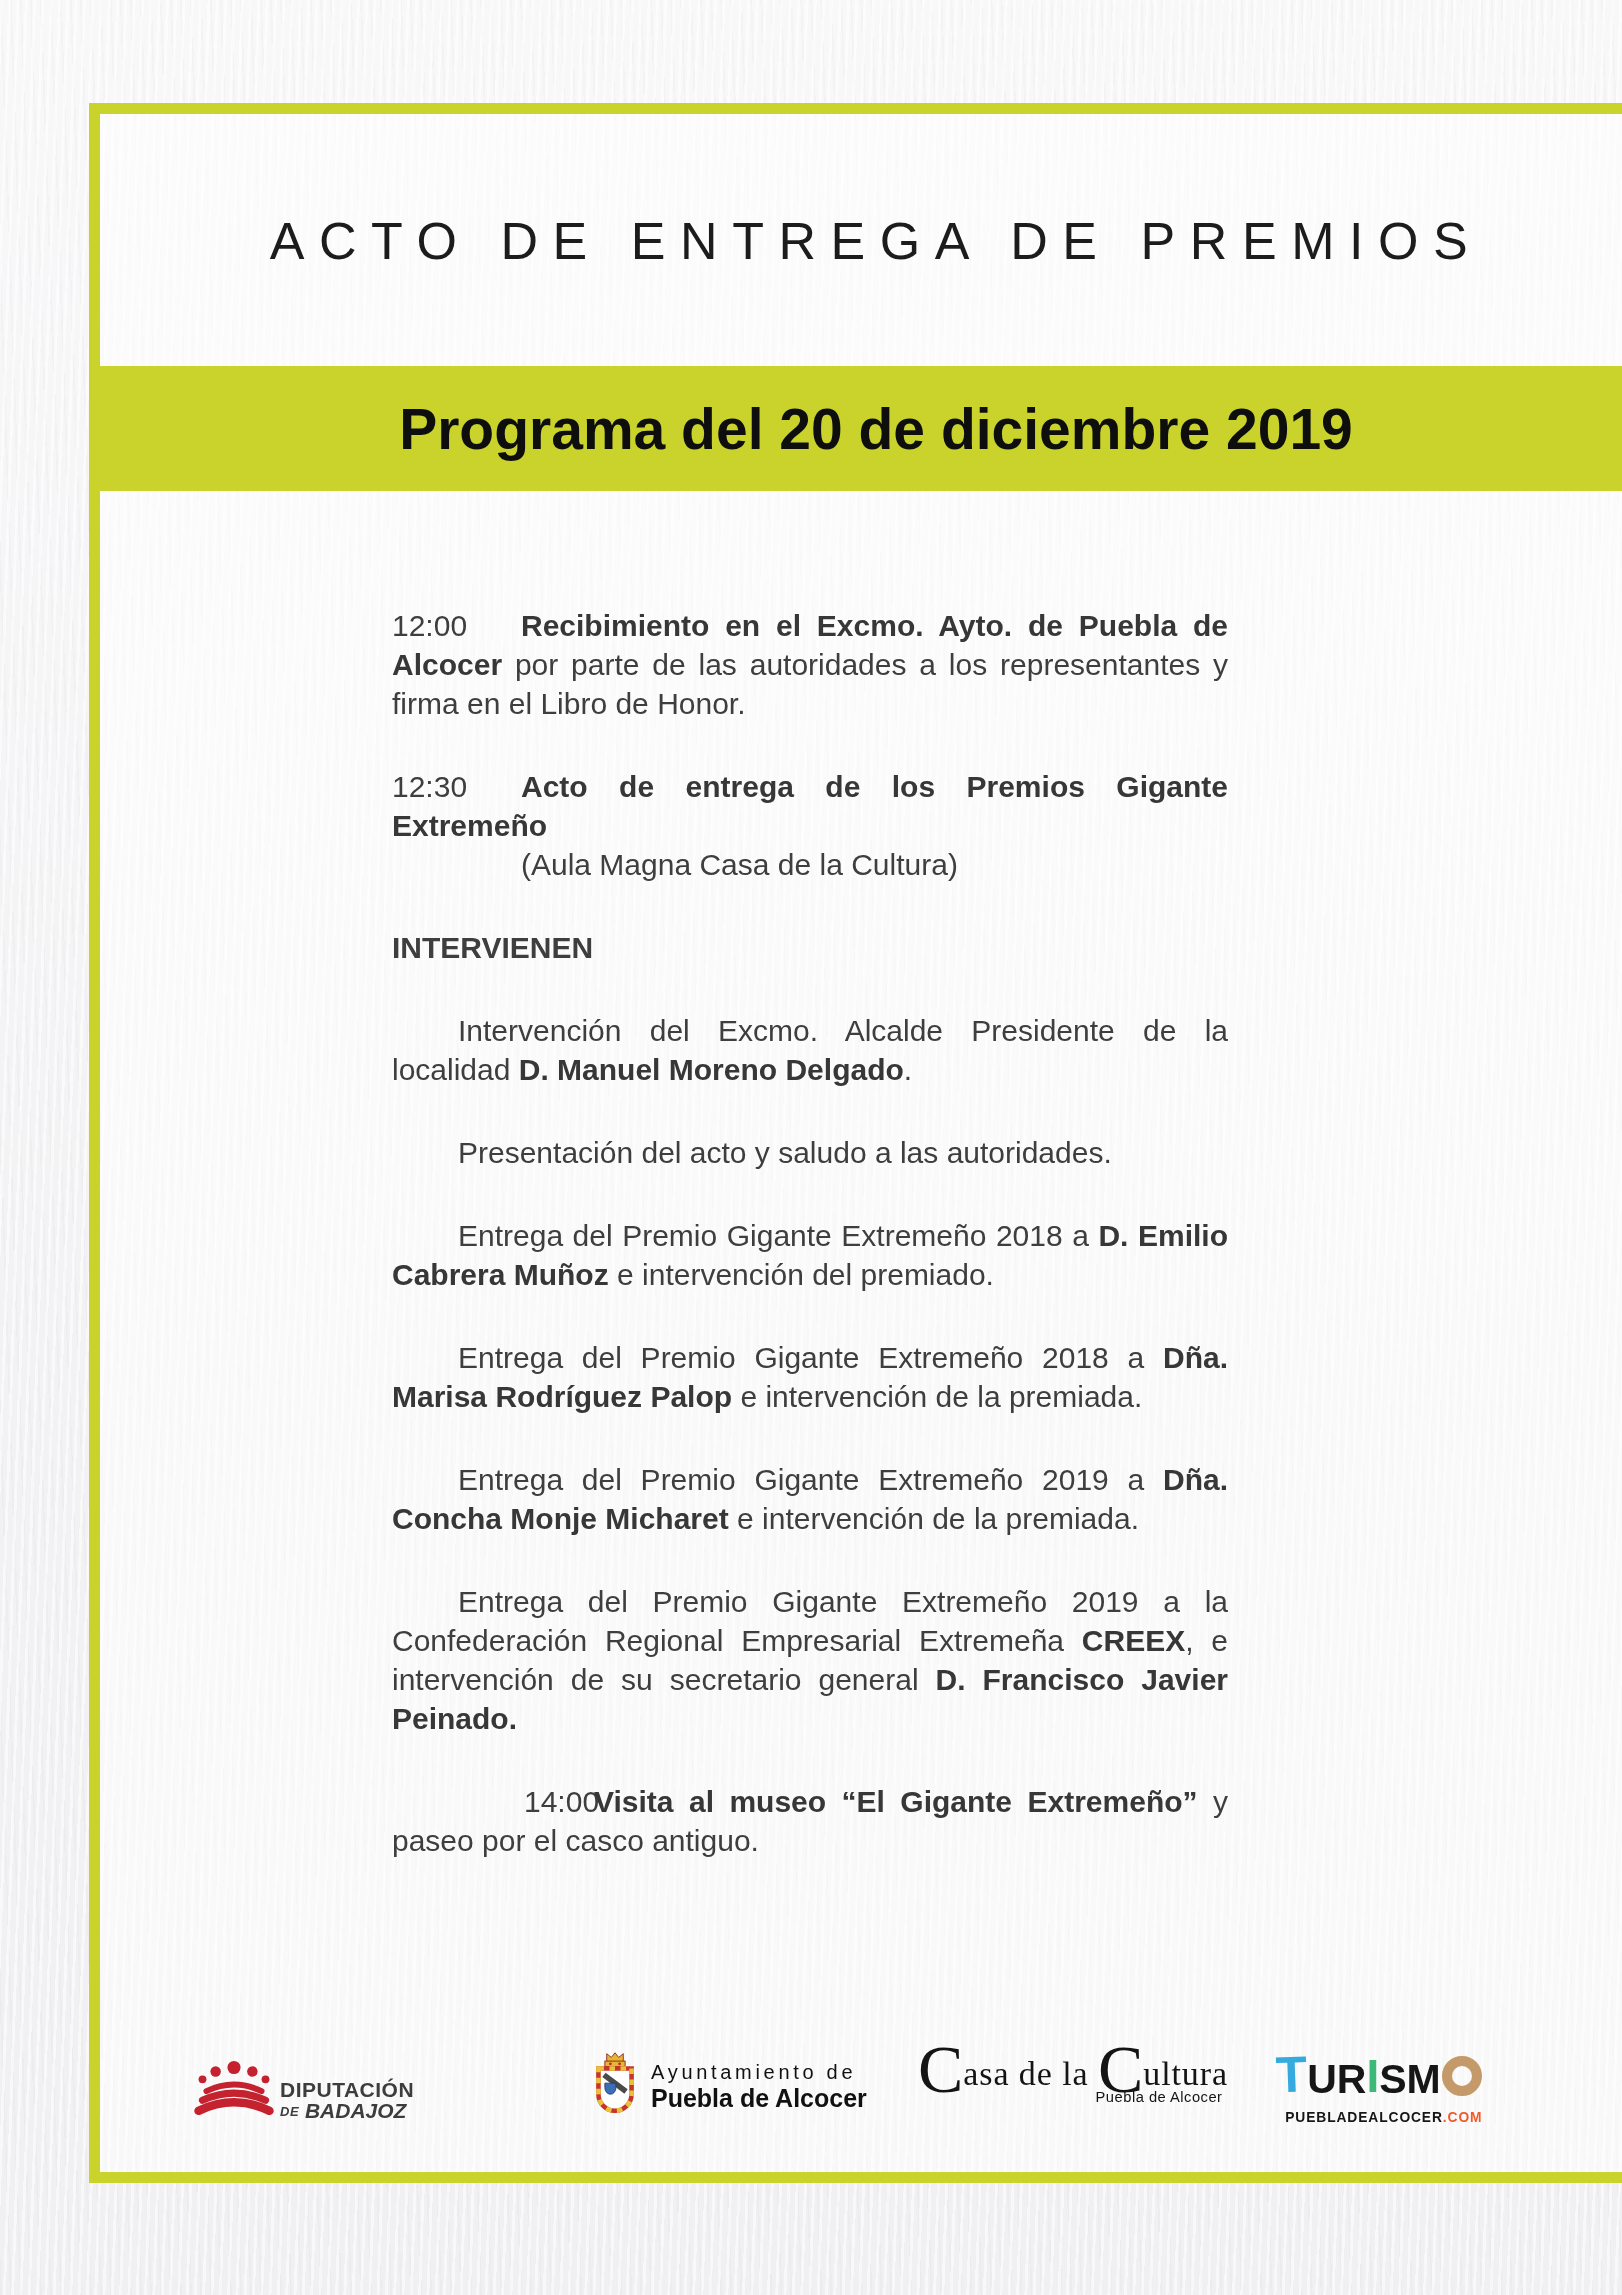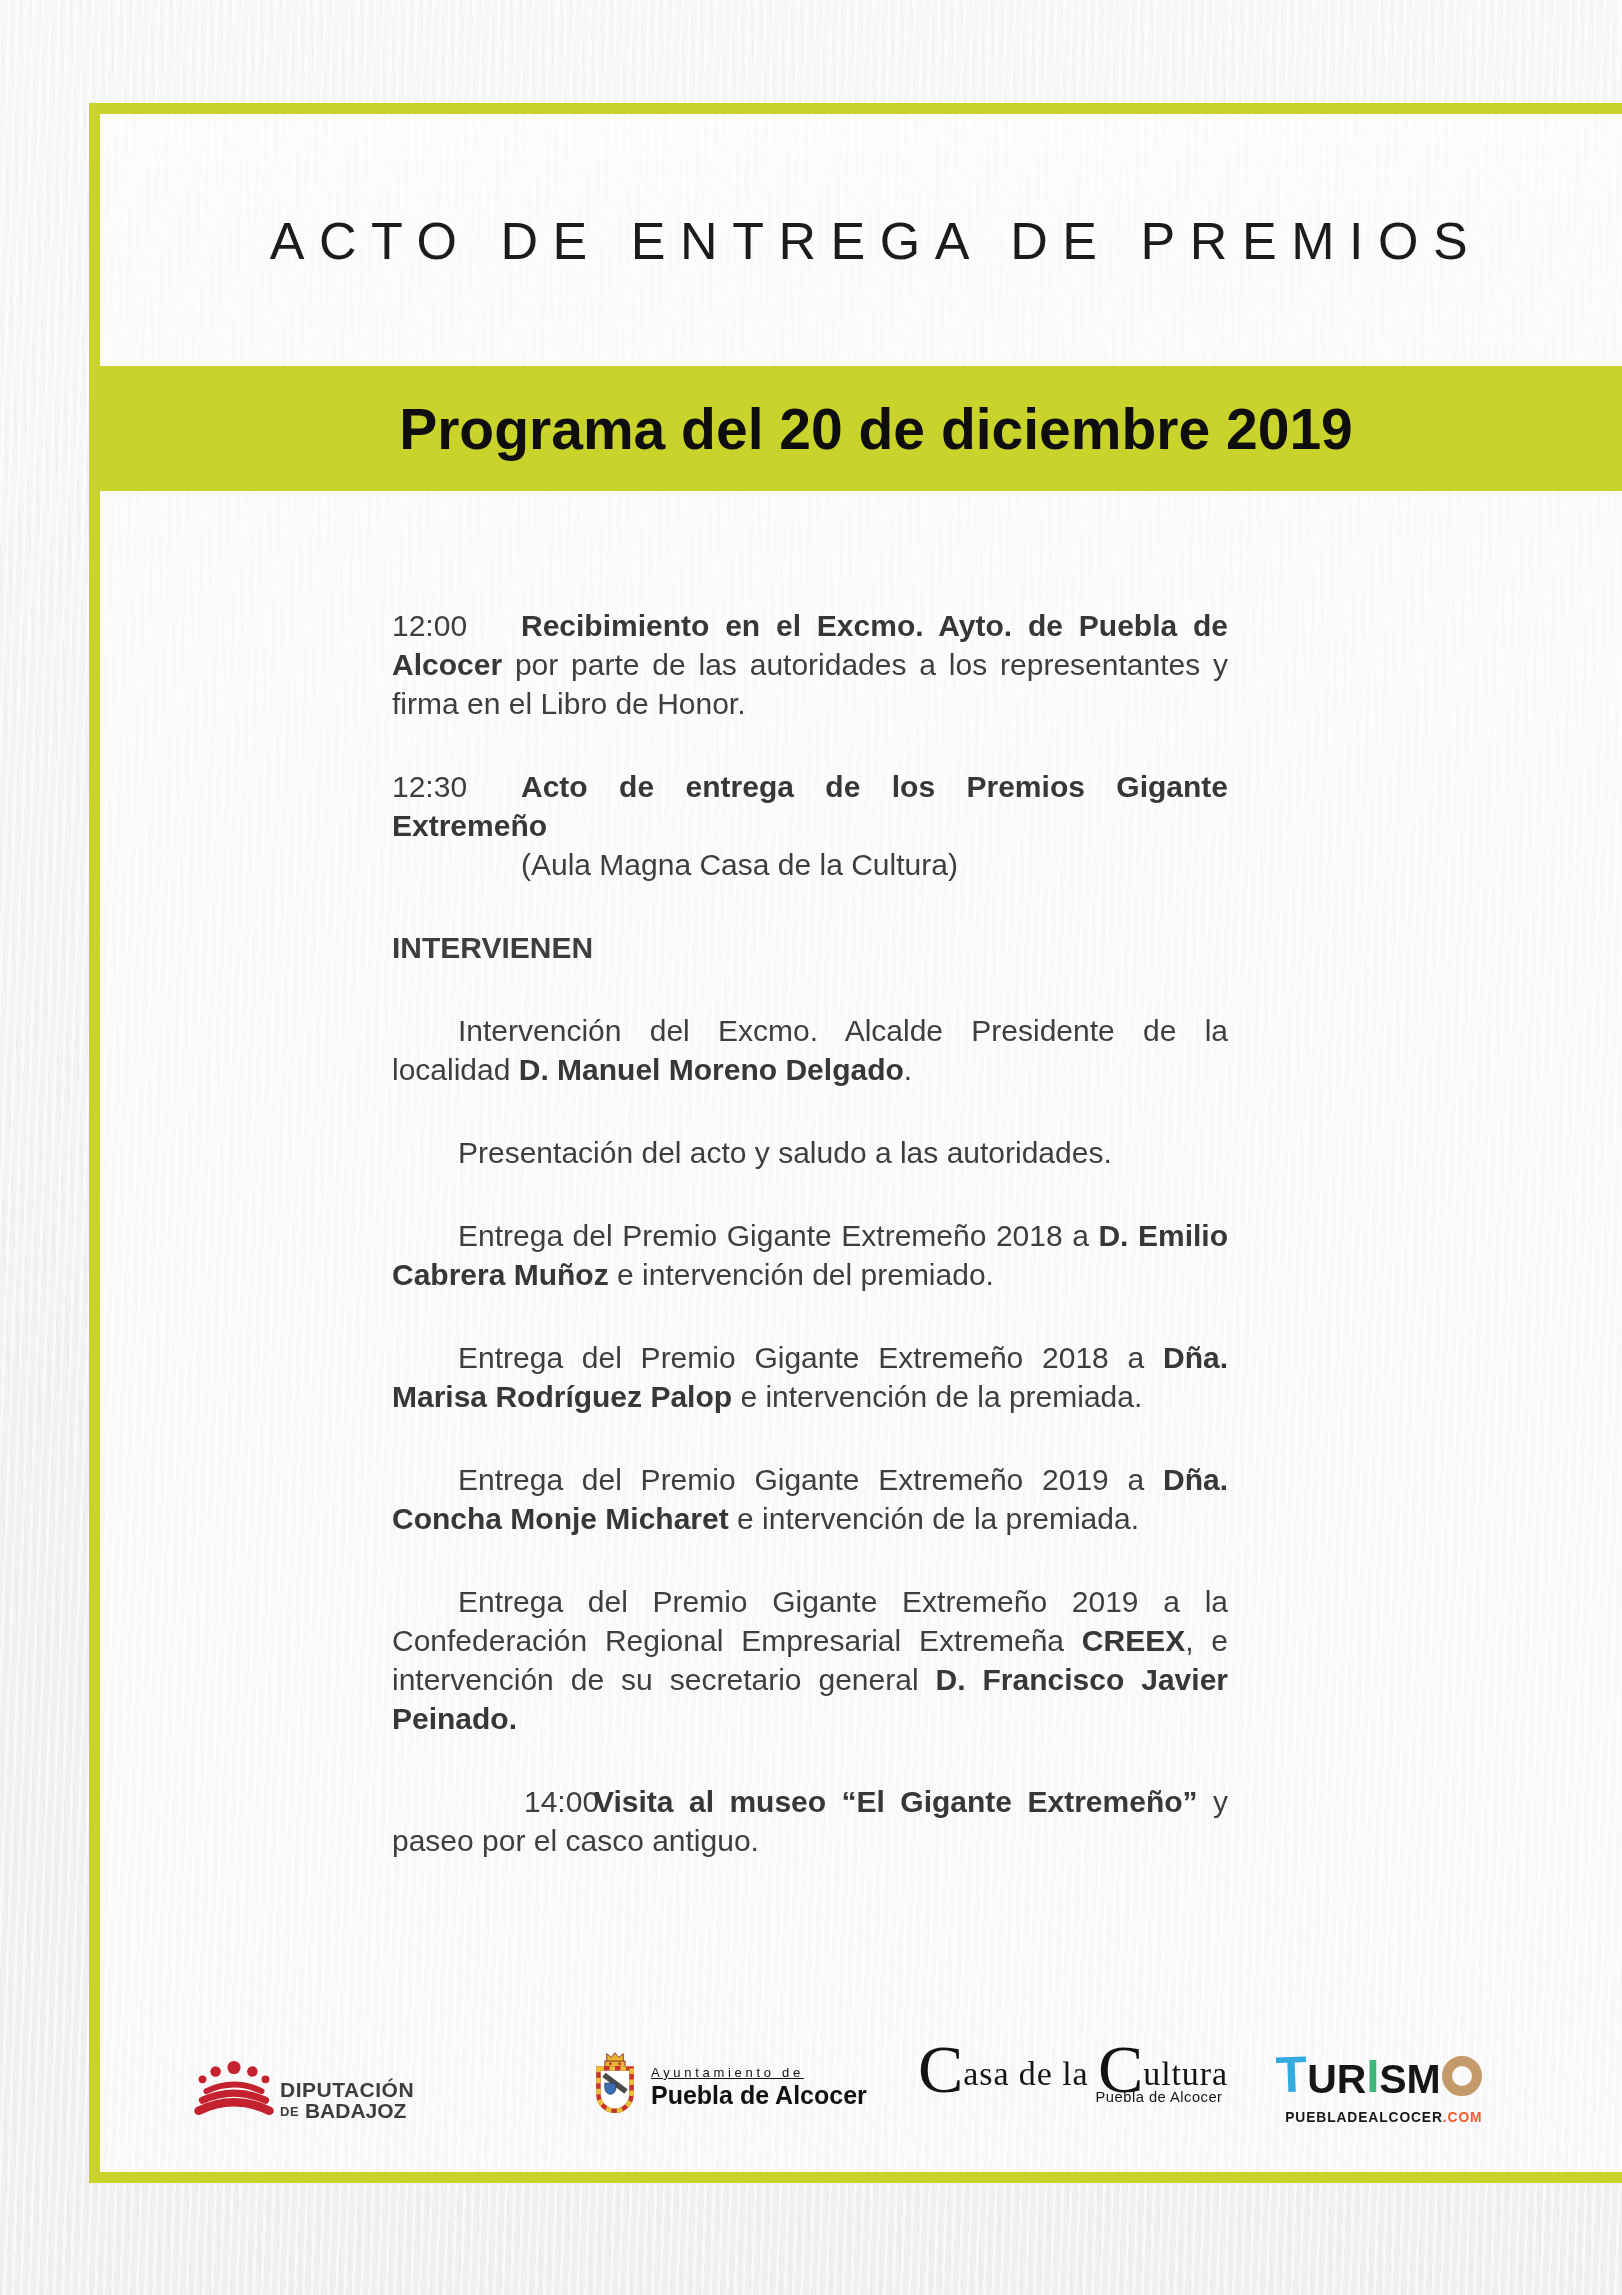--- a/index.html
+++ b/index.html
@@ -51,25 +51,25 @@
   .p-time-indent{text-indent:66px;}
   .p-time-indent .time{width:136px;}
   .venue-line{display:block;margin-left:129px;}
   .heading-line{font-weight:700;}
   
   .footer{position:absolute;left:0;top:1928px;width:1425px;height:119px;}
   .logo{position:absolute;display:flex;align-items:center;}
   .logo-dip{left:92px;top:16.5px;gap:4px;align-items:flex-end;}
   .dip-text{color:#3d3d3d;line-height:1;}
   .dip-l1{font-weight:700;font-size:21px;letter-spacing:0.5px;}
-  .dip-l2{font-weight:700;font-size:21px;margin-top:3px;}
+  .dip-l2{font-weight:700;font-size:21px;margin-top:3px;font-style:italic;}
   .dip-de{font-size:13px;font-weight:700;vertical-align:1.8px;letter-spacing:0.5px;}
   .logo-ayto{left:492px;top:7.3px;gap:13px;}
   .ayto-text{color:#111;line-height:1.15;}
-  .ayto-l1{font-size:13px;letter-spacing:3.7px;text-decoration:underline;}
+  .ayto-l1{font-size:20px;letter-spacing:3.7px;}
   .ayto-l2{font-size:25px;font-weight:700;}
   .logo-casa{left:818px;top:13px;display:block;}
   .casa-line{font-family:"Liberation Serif","DejaVu Serif",serif;color:#141414;white-space:nowrap;}
   .bigC{font-size:68px;line-height:0;position:relative;top:7.3px;}
   .casa-txt{font-size:34px;letter-spacing:0.9px;}
   .casa-sub{font-size:14.7px;text-align:right;margin-top:-3.7px;margin-right:5.5px;color:#141414;font-family:"Liberation Sans",sans-serif;letter-spacing:0.5px;}
   .logo-tur{left:1176px;top:11px;display:block;}
   .tur-word{display:flex;align-items:flex-end;font-weight:700;line-height:.85;}
   .tur-word span{display:inline-block;}
   .t-blue{color:var(--tur-blue);font-size:51px;transform:rotate(-2deg);}

